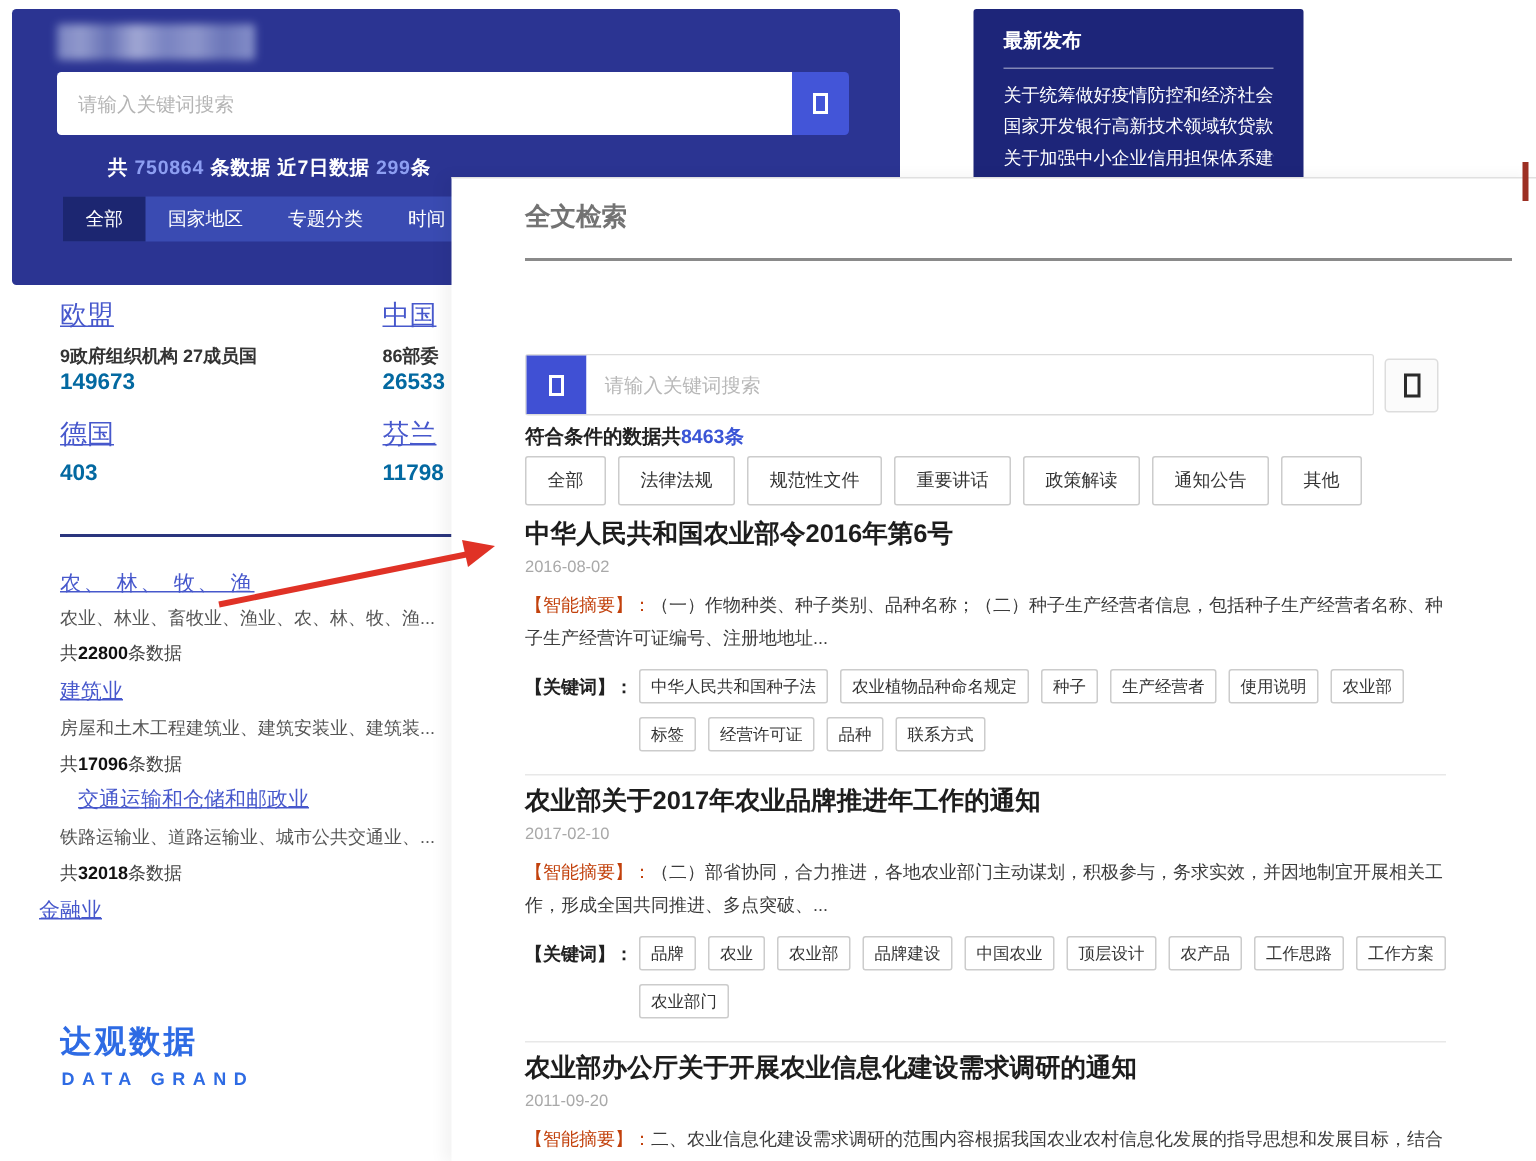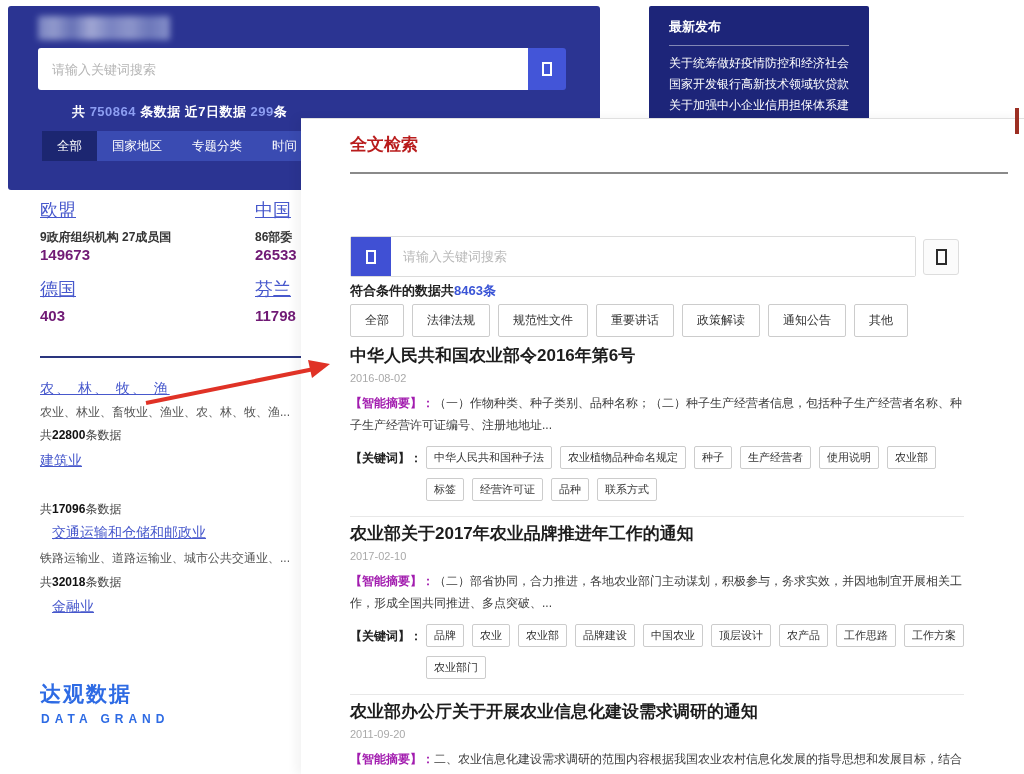--- a/index.html
+++ b/index.html
@@ -36,36 +36,36 @@
   .latest-title{font-size:13px;font-weight:bold;color:#fff;margin-bottom:9px;}
   .latest-divider{border-bottom:1px solid rgba(255,255,255,.45);margin-bottom:7px;}
   .latest-item{font-size:12px;color:#fff;line-height:21px;white-space:nowrap;overflow:hidden;
         cursor:pointer;}
 
   
   .sb{position:absolute;z-index:1;}
   .sb-link{font-size:18px;color:#4758cc;text-decoration:underline;cursor:pointer;white-space:nowrap;}
   .sb-desc{font-size:12px;font-weight:bold;color:#333;white-space:nowrap;}
   .sb-desc2{font-size:12px;color:#555;white-space:nowrap;}
-  .sb-count{font-size:15px;font-weight:bold;color:#701a75;}
+  .sb-count{font-size:15px;font-weight:bold;color:#0369a1;}
   .sb-count-line{font-size:12px;color:#444;white-space:nowrap;}
   .sb-count-line .n{font-weight:bold;color:#111;}
   .sb-divider{position:absolute;left:40px;top:356px;width:261px;border-top:2px solid #2a357e;z-index:1;}
   .spread{letter-spacing:2px;}
 
   
   .logo-cn{position:absolute;left:40px;top:680px;font-size:21px;font-weight:bold;color:#2e6be4;
         letter-spacing:2px;z-index:1;}
   .logo-en{position:absolute;left:41px;top:712px;font-size:12px;font-weight:bold;color:#2e6be4;
         letter-spacing:5px;z-index:1;}
 
   
   .card{position:absolute;left:301px;top:118px;width:723px;height:656px;background:#fff;
         border-top:1px solid #e0e0e0;box-shadow:-5px 0 10px rgba(0,0,0,.05);z-index:10;}
-  .main-title{position:absolute;left:49px;top:14px;font-size:17px;font-weight:bold;color:#b91c1c;}
+  .main-title{position:absolute;left:49px;top:14px;font-size:17px;font-weight:bold;color:#737373;}
   .main-divider{position:absolute;left:49px;top:53px;width:658px;border-top:2px solid #8a8a8a;}
   .search-row2{position:absolute;left:49px;top:117px;width:566px;height:41px;display:flex;
         border:1px solid #dcdcdc;border-radius:2px;box-sizing:border-box;background:#fff;}
   .sq-btn{width:40px;border:none;background:#4050d4;cursor:pointer;display:flex;align-items:center;
         justify-content:center;}
   .main-input{flex:1;border:none;outline:none;padding:0 12px;font-size:13px;color:#333;
         font-family:inherit;}
   .main-input::placeholder{color:#b8b8b8;}
   .mini-btn{position:absolute;left:622px;top:120px;width:36px;height:36px;border:1px solid #ddd;
         border-radius:3px;background:#fbfbfb;cursor:pointer;display:flex;align-items:center;
@@ -73,21 +73,21 @@
   .result-stats{position:absolute;left:49px;top:163px;font-size:13px;font-weight:bold;color:#222;}
   .result-stats .blue{color:#3b55d6;}
   .filters{position:absolute;left:49px;top:185px;display:flex;gap:8px;}
   .filter-chip{border:1px solid #ccc;border-radius:2px;background:#fff;padding:7px 14px;
         font-size:12px;color:#333;cursor:pointer;white-space:nowrap;}
   .results{position:absolute;left:49px;top:226px;width:614px;}
   .result + .result{border-top:1px solid #e8e8e8;margin-top:15px;padding-top:6px;}
   .r-title{font-size:17px;font-weight:bold;color:#1d1d1d;line-height:22px;cursor:pointer;}
   .r-date{font-size:11px;color:#a9a9a9;margin-top:5px;}
   .r-summary{font-size:12px;color:#3c3c3c;line-height:22px;margin-top:8px;}
-  .r-summary .lbl{font-weight:bold;color:#a21caf;}
+  .r-summary .lbl{font-weight:normal;color:#c2410c;}
   .r-keywords{display:flex;margin-top:10px;}
   .kw-label{width:76px;flex:none;font-size:12px;font-weight:bold;color:#222;padding-top:4px;}
   .kw-chips{width:538px;display:flex;flex-wrap:wrap;gap:9px 8px;align-content:flex-start;}
   .kw-chip{border:1px solid #ccc;border-radius:2px;background:#fff;padding:3px 7px;
         font-size:11px;color:#333;cursor:pointer;white-space:nowrap;}
 
   
   .arrow{position:absolute;left:138px;top:356px;z-index:30;pointer-events:none;}
   .edge-mark{position:absolute;left:1015px;top:108px;width:4px;height:26px;background:#9c2f23;
         z-index:40;}
@@ -134,27 +134,28 @@
   <div class="sb sb-count" style="left:40px;top:307px;">403</div>
   <div class="sb sb-count" style="left:255px;top:307px;">11798</div>
 
   <div class="sb-divider"></div>
 
   <div class="sb sb-link spread" style="left:40px;top:380px;font-size:14px;">农、 林、 牧、 渔</div>
   <div class="sb sb-desc2" style="left:40px;top:404px;">农业、林业、畜牧业、渔业、农、林、牧、渔...</div>
   <div class="sb sb-count-line" style="left:40px;top:427px;"><span>共</span><span class="n">22800</span><span>条数据</span></div>
 
   <div class="sb sb-link" style="left:40px;top:452px;font-size:14px;">建筑业</div>
+  <div class="sb sb-desc2" style="left:40px;top:477px;">房屋和土木工程建筑业、建筑安装业、建筑装...</div>
   <div class="sb sb-count-line" style="left:40px;top:501px;"><span>共</span><span class="n">17096</span><span>条数据</span></div>
 
   <div class="sb sb-link" style="left:52px;top:524px;font-size:14px;">交通运输和仓储和邮政业</div>
   <div class="sb sb-desc2" style="left:40px;top:550px;">铁路运输业、道路运输业、城市公共交通业、...</div>
   <div class="sb sb-count-line" style="left:40px;top:574px;"><span>共</span><span class="n">32018</span><span>条数据</span></div>
 
-  <div class="sb sb-link" style="left:52px;top:598px;font-size:14px;">金融业</div>
+  <div class="sb sb-link" style="left:26px;top:598px;font-size:14px;">金融业</div>
 
   <div class="logo-cn">达观数据</div>
   <div class="logo-en">DATA GRAND</div>
 
   <section class="card">
     <div class="main-title">全文检索</div>
     <div class="main-divider"></div>
 
     <div class="search-row2">
       <button class="sq-btn">

